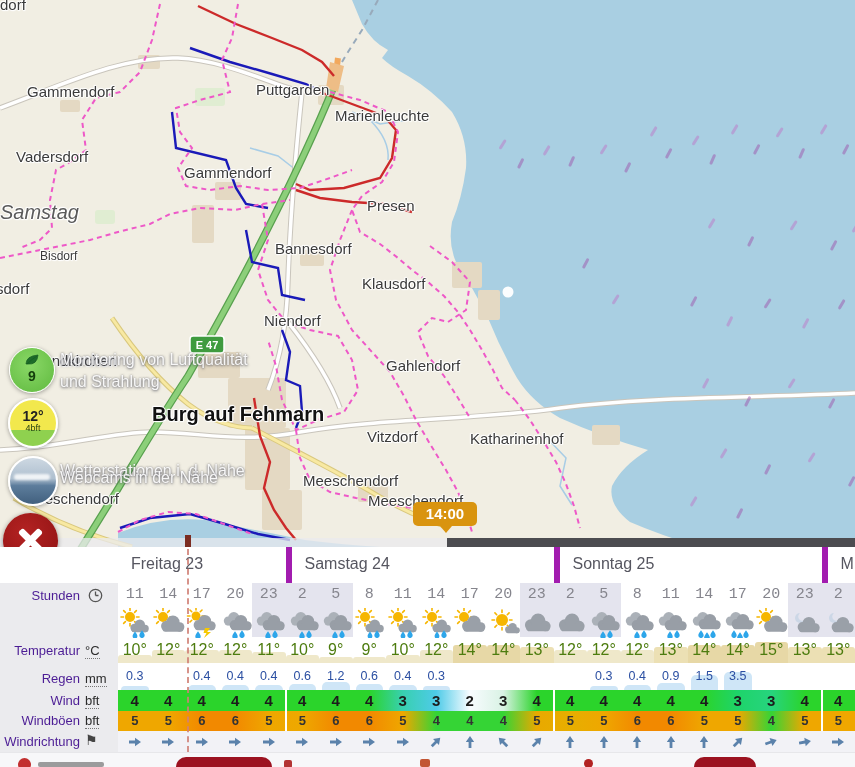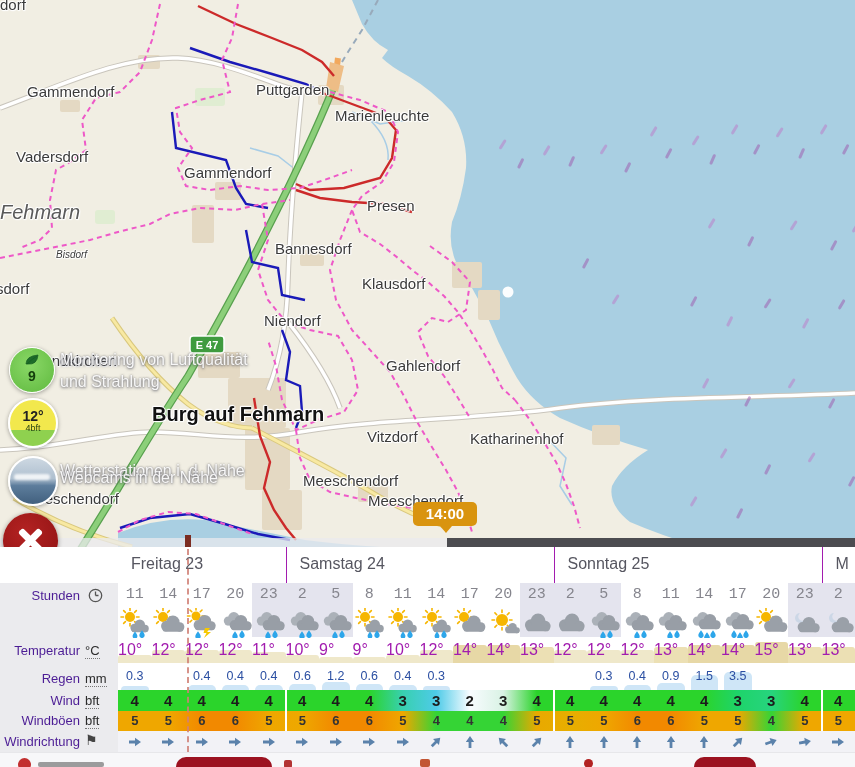--- a/index.html
+++ b/index.html
@@ -33,28 +33,28 @@
   #time-badge:after{content:"";position:absolute;left:27px;top:24px;border-left:6px solid transparent;border-right:6px solid transparent;border-top:7px solid #d9940f;}
   #slider-track{position:absolute;left:0;top:538px;width:855px;height:9px;background:rgba(233,233,238,.75);z-index:4;}
   #slider-fill{position:absolute;left:447px;top:538px;width:408px;height:9px;background:#4c4c50;z-index:5;}
   #slider-marker{position:absolute;left:185px;top:535px;width:6px;height:13px;background:#7b2d22;z-index:6;}
   
   #panel{position:absolute;left:0;top:547px;width:855px;height:220px;background:#fff;z-index:10;}
   #gutter{position:absolute;left:0;top:36px;width:118px;height:169px;background:#ebebee;}
   .rowlabel{position:absolute;left:0;width:80px;text-align:right;font-size:13px;color:#4c1d95;}
   .unit{position:absolute;left:85px;font-size:13px;color:#2c2c2c;}
   .dotted{border-bottom:1px dotted #777;}
-  .dayblock{position:absolute;top:0;height:36px;box-sizing:border-box;border-left:1px solid #a21caf;}
+  .dayblock{position:absolute;top:0;height:36px;box-sizing:border-box;border-left:6px solid #a21caf;}
   .dayblock.first{border-left:none;}
   .daylabel{position:absolute;left:13px;top:8px;font-size:16px;color:#565660;white-space:nowrap;}
   .nightcol{position:absolute;background:#e4e4ee;}
   .hourcell{position:absolute;top:36px;height:24px;line-height:24px;text-align:center;font-size:15px;color:#85858d;font-family:Liberation Mono, monospace;}
   .iconcell{position:absolute;top:61px;height:29px;text-align:center;}
   .tband{position:absolute;border-radius:3px 3px 0 0;}
-  .tempcell{position:absolute;top:90px;height:26px;line-height:26px;text-align:left;font-size:16px;color:#a21caf;}
+  .tempcell{position:absolute;top:90px;height:26px;line-height:26px;text-align:center;font-size:16px;color:#4d7c0f;}
   .rainbump{position:absolute;background:#cfe6f7;border-radius:5px 5px 0 0;}
   .raincell{position:absolute;top:116px;height:27px;line-height:27px;text-align:center;font-size:12.5px;color:#2b4fa2;}
   #windband{position:absolute;left:118px;top:143px;width:737px;height:21px;}
   #gustband{position:absolute;left:118px;top:164px;width:737px;height:20px;}
   .windcell{position:absolute;top:143px;height:21px;line-height:21px;text-align:center;font-size:15px;font-weight:bold;color:#1c1c1c;}
   .gustcell{position:absolute;top:164px;height:20px;line-height:20px;text-align:center;font-size:13px;font-weight:bold;color:#333;}
   #dirrow{position:absolute;left:118px;top:184px;width:737px;height:21px;background:#f2f2f6;}
   .dirnight{position:absolute;top:184px;height:21px;background:#e9e9f1;}
   .dircell{position:absolute;top:184px;height:21px;text-align:center;}
   .dircell svg{margin-top:3px;}
@@ -170,22 +170,22 @@
     </svg>
 
     <div id="labels-layer">
         <div class="maplabel" style="left: 0px; top: -4px; font-size: 15px;">dorf</div>
         <div class="maplabel" style="left: 27px; top: 83px; font-size: 15px;">Gammendorf</div>
         <div class="maplabel" style="left: 256px; top: 81px; font-size: 15px;">Puttgarden</div>
         <div class="maplabel" style="left: 335px; top: 107px; font-size: 15px;">Marienleuchte</div>
         <div class="maplabel" style="left: 16px; top: 148px; font-size: 15px;">Vadersdorf</div>
         <div class="maplabel" style="left: 184px; top: 164px; font-size: 15px;">Gammendorf</div>
         <div class="maplabel" style="left: 367px; top: 197px; font-size: 15px;">Presen</div>
-        <div class="maplabel" style="left: 0px; top: 201px; font-size: 20px; font-style: italic; color: rgb(90, 90, 90);">Fehmarn</div>
-        <div class="maplabel" style="left: 56px; top: 249px; font-size: 10px; font-style: italic;">Bisdorf</div>
+        <div class="maplabel" style="left: 0px; top: 201px; font-size: 20px; font-style: italic; color: rgb(90, 90, 90);">Samstag</div>
+        <div class="maplabel" style="left: 40px; top: 249px; font-size: 12px;">Bisdorf</div>
         <div class="maplabel" style="left: -4px; top: 280px; font-size: 15px;">sdorf</div>
         <div class="maplabel" style="left: 275px; top: 240px; font-size: 15px;">Bannesdorf</div>
         <div class="maplabel" style="left: 362px; top: 275px; font-size: 15px;">Klausdorf</div>
         <div class="maplabel" style="left: 264px; top: 312px; font-size: 15px;">Niendorf</div>
         <div class="maplabel" style="left: 386px; top: 357px; font-size: 15px;">Gahlendorf</div>
         <div class="maplabel" style="left: 35px; top: 352px; font-size: 15px;">Landkirchen</div>
         <div class="maplabel" style="left: 152px; top: 403px; font-size: 20px; font-weight: bold; color: rgb(17, 17, 17);">Burg auf Fehmarn</div>
         <div class="maplabel" style="left: 367px; top: 428px; font-size: 15px;">Vitzdorf</div>
         <div class="maplabel" style="left: 470px; top: 430px; font-size: 15px;">Katharinenhof</div>
         <div class="maplabel" style="left: 303px; top: 472px; font-size: 15px;">Meeschendorf</div>

